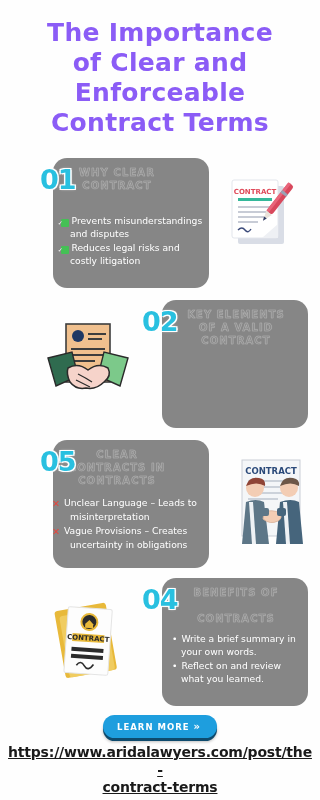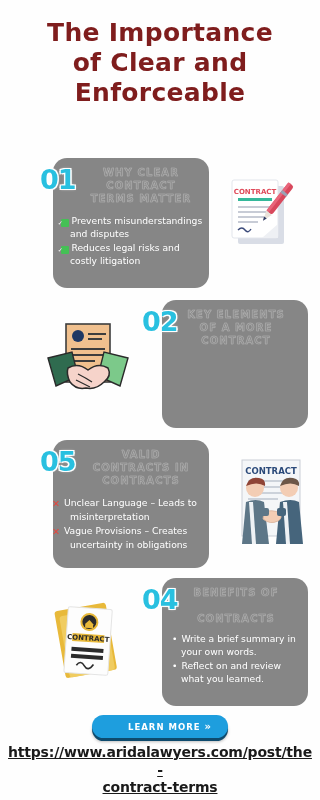--- a/index.html
+++ b/index.html
@@ -6,21 +6,21 @@
   body{
     width:320px;height:800px;background:#ffffff;
     font-family:"DejaVu Sans", sans-serif;
     overflow:hidden;position:relative;
   }
   .page{position:relative;width:320px;height:800px;background:#fefefe;}
 
   
   .title{
     position:absolute;left:0;top:18px;width:320px;
-    text-align:center;color:#7f1d1d;
+    text-align:center;color:#8b5cf6;
     font-family:"DejaVu Sans", sans-serif;
     font-size:25px;font-weight:bold;line-height:1.20;
     letter-spacing:0.3px;
   }
   .title .tl{display:block;white-space:nowrap;}
 
   
   .section{position:absolute;left:0;width:320px;margin-left:20px;}
   .sec1{top:158px;height:130px;}
   .sec2{top:300px;height:128px;}
@@ -55,21 +55,21 @@
   .ghost{
     position:absolute;
     font-family:"DejaVu Sans", sans-serif;
     font-size:10px;font-weight:bold;
     line-height:1.32;letter-spacing:1.1px;
     text-align:center;
     color:#8d8d8d;
     -webkit-text-stroke:0.5px #b0b0b0;
     text-shadow:0 0 1px rgba(190,190,190,.85);
   }
-  .ghost-l{left:56px;top:8px;width:130px;}
+  .ghost-l{left:32px;top:8px;width:130px;}
   .ghost-r{left:155px;top:8px;width:122px;}
 
   
   .body{
     position:absolute;
     font-family:"DejaVu Sans", sans-serif;
     font-size:9.2px;line-height:1.42;color:#ffffff;
   }
   .body-l{left:41px;top:56px;width:142px;}
   .body-r{left:152px;top:54px;width:128px;}
@@ -98,21 +98,21 @@
   .illu-r3{left:200px;top:6px;width:104px;height:112px;}
   .illu-l4{left:18px;top:12px;width:100px;height:104px;}
 
   
   .cta-wrap{position:absolute;left:0;top:714px;width:320px;text-align:center;}
   .cta{
     display:inline-block;position:relative;
     background:#1e9ede;color:#ffffff;
     font-family:"DejaVu Sans", sans-serif;
     font-size:8.5px;font-weight:bold;letter-spacing:1px;
-    padding:6px 16px 6px 36px;border-radius:13px;
+    padding:6px 16px 6px 14px;border-radius:13px;
     box-shadow:0 3px 0 #0e4b6e, 0 4px 3px rgba(0,0,0,.25);
     cursor:pointer;
   }
   .cta .arrows{font-size:10px;margin-left:4px;vertical-align:-0.5px;}
 
   
   .url{
     position:absolute;left:8px;top:744px;width:304px;
     text-align:center;color:#1a1a1a;
     font-family:"DejaVu Sans", sans-serif;
@@ -124,29 +124,29 @@
 </style>
 </head>
 <body>
 
 <div class="page">
 
   <div class="title">
     <span class="tl">The Importance</span>
     <span class="tl">of Clear and</span>
     <span class="tl">Enforceable</span>
+    <span class="tl">Contract Terms</span>
   </div>
 
   <div class="section sec1">
     <div class="card card-left"></div>
     <div class="num num-l">01</div>
     <div class="ghost ghost-l">
       <span>WHY CLEAR</span><br>
       <span>CONTRACT</span><br>
-      <span>TERMS MATTER</span>
     </div>
     <div class="body body-l">
       <div class="li indent"><span class="chk">✓</span><span>Prevents misunderstandings and disputes</span></div>
       <div class="li indent"><span class="chk">✓</span><span>Reduces legal risks and costly litigation</span></div>
     </div>
 
     <div class="illu illu-r1">
       <svg viewBox="0 0 100 100" width="100" height="100">
         <rect x="20" y="18" width="46" height="58" rx="2" fill="#d9dde6"></rect>
         <rect x="14" y="12" width="46" height="58" rx="2" fill="#ffffff" stroke="#e3e6ec"></rect>
@@ -167,21 +167,21 @@
         </g>
       </svg>
     </div>
   </div>
 
   <div class="section sec2">
     <div class="card card-right"></div>
     <div class="num num-r">02</div>
     <div class="ghost ghost-r">
       <span>KEY ELEMENTS</span><br>
-      <span>OF A MORE</span><br>
+      <span>OF A VALID</span><br>
       <span>CONTRACT</span>
     </div>
 
     <div class="illu illu-l2">
       <svg viewBox="0 0 100 100" width="100" height="100">
         <rect x="28" y="18" width="44" height="58" fill="#f0c08e" stroke="#3d3d3d" stroke-width="1.6"></rect>
         <circle cx="40" cy="30" r="6" fill="#1f3864"></circle>
         <rect x="50" y="27" width="18" height="2" fill="#3d3d3d"></rect>
         <rect x="50" y="32" width="14" height="2" fill="#3d3d3d"></rect>
         <rect x="33" y="42" width="34" height="2" fill="#3d3d3d"></rect>
@@ -193,21 +193,21 @@
         <path d="M40 68 q8 4 14 8" stroke="#2a2a2a" stroke-width="1.2" fill="none"></path>
         <path d="M38 74 q8 4 14 7" stroke="#2a2a2a" stroke-width="1.2" fill="none"></path>
       </svg>
     </div>
   </div>
 
   <div class="section sec3">
     <div class="card card-left"></div>
     <div class="num num-l">05</div>
     <div class="ghost ghost-l">
-      <span>VALID</span><br>
+      <span>CLEAR</span><br>
       <span>CONTRACTS IN</span><br>
       <span>CONTRACTS</span>
     </div>
     <div class="body body-l">
       <div class="li indent"><span class="xmk">✕</span><span>Unclear Language – Leads to misinterpretation</span></div>
       <div class="li indent"><span class="xmk">✕</span><span>Vague Provisions – Creates uncertainty in obligations</span></div>
     </div>
 
     <div class="illu illu-r3">
       <svg viewBox="0 0 104 112" width="104" height="112">

